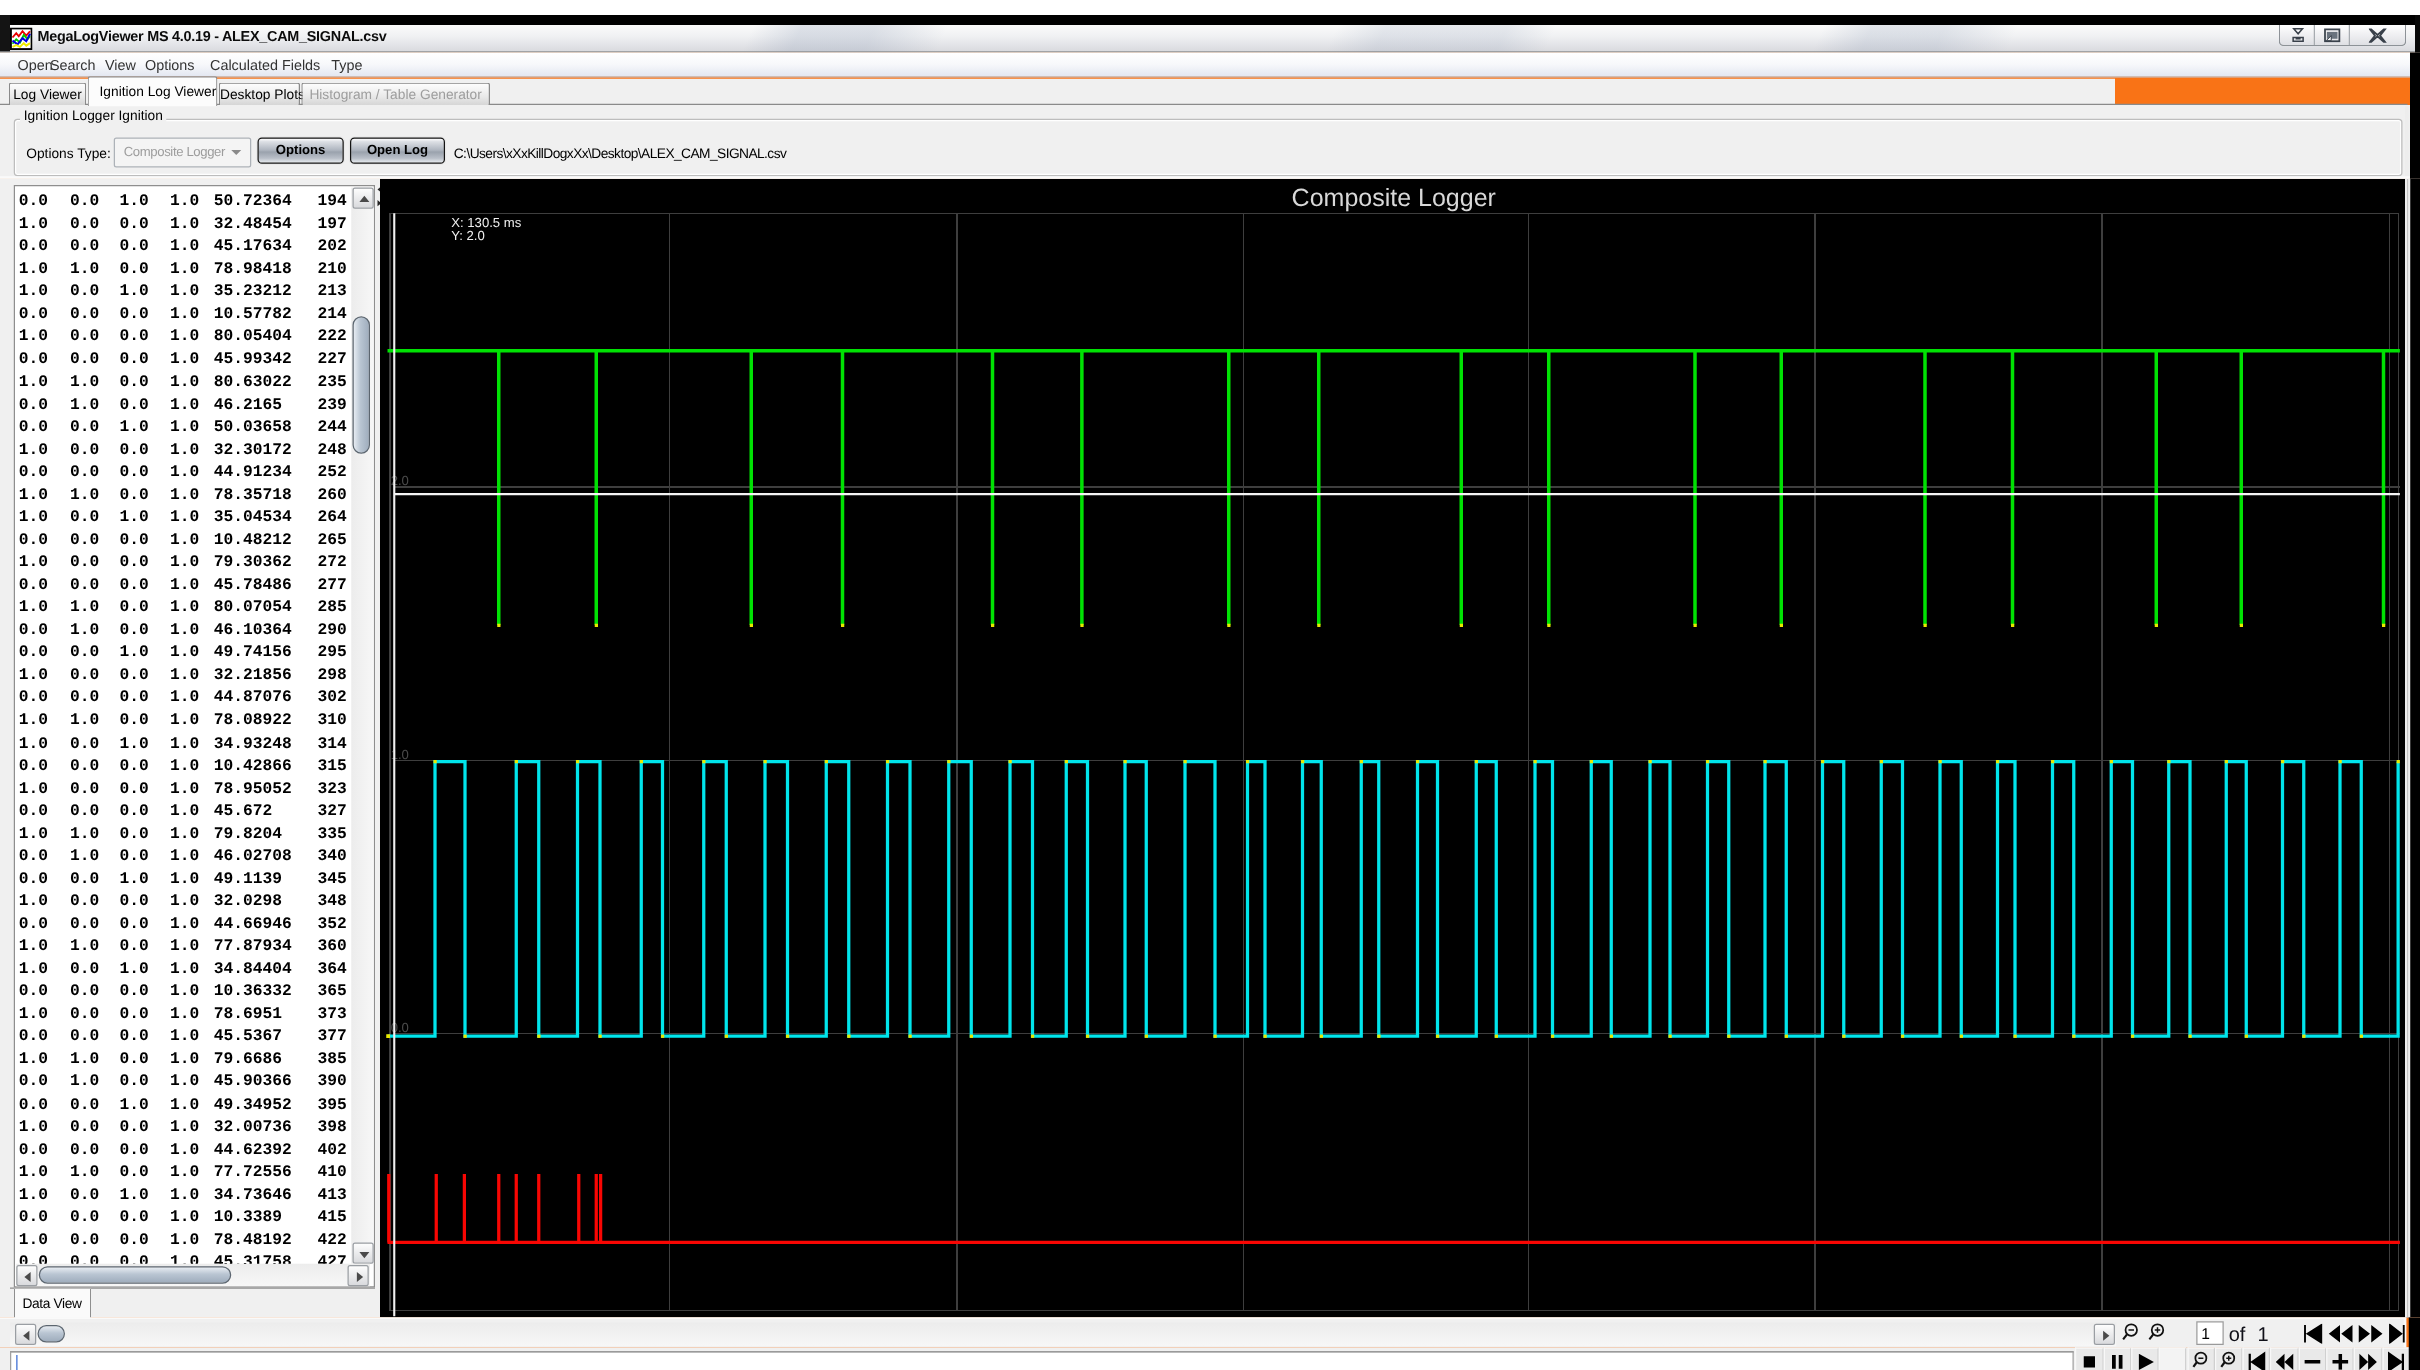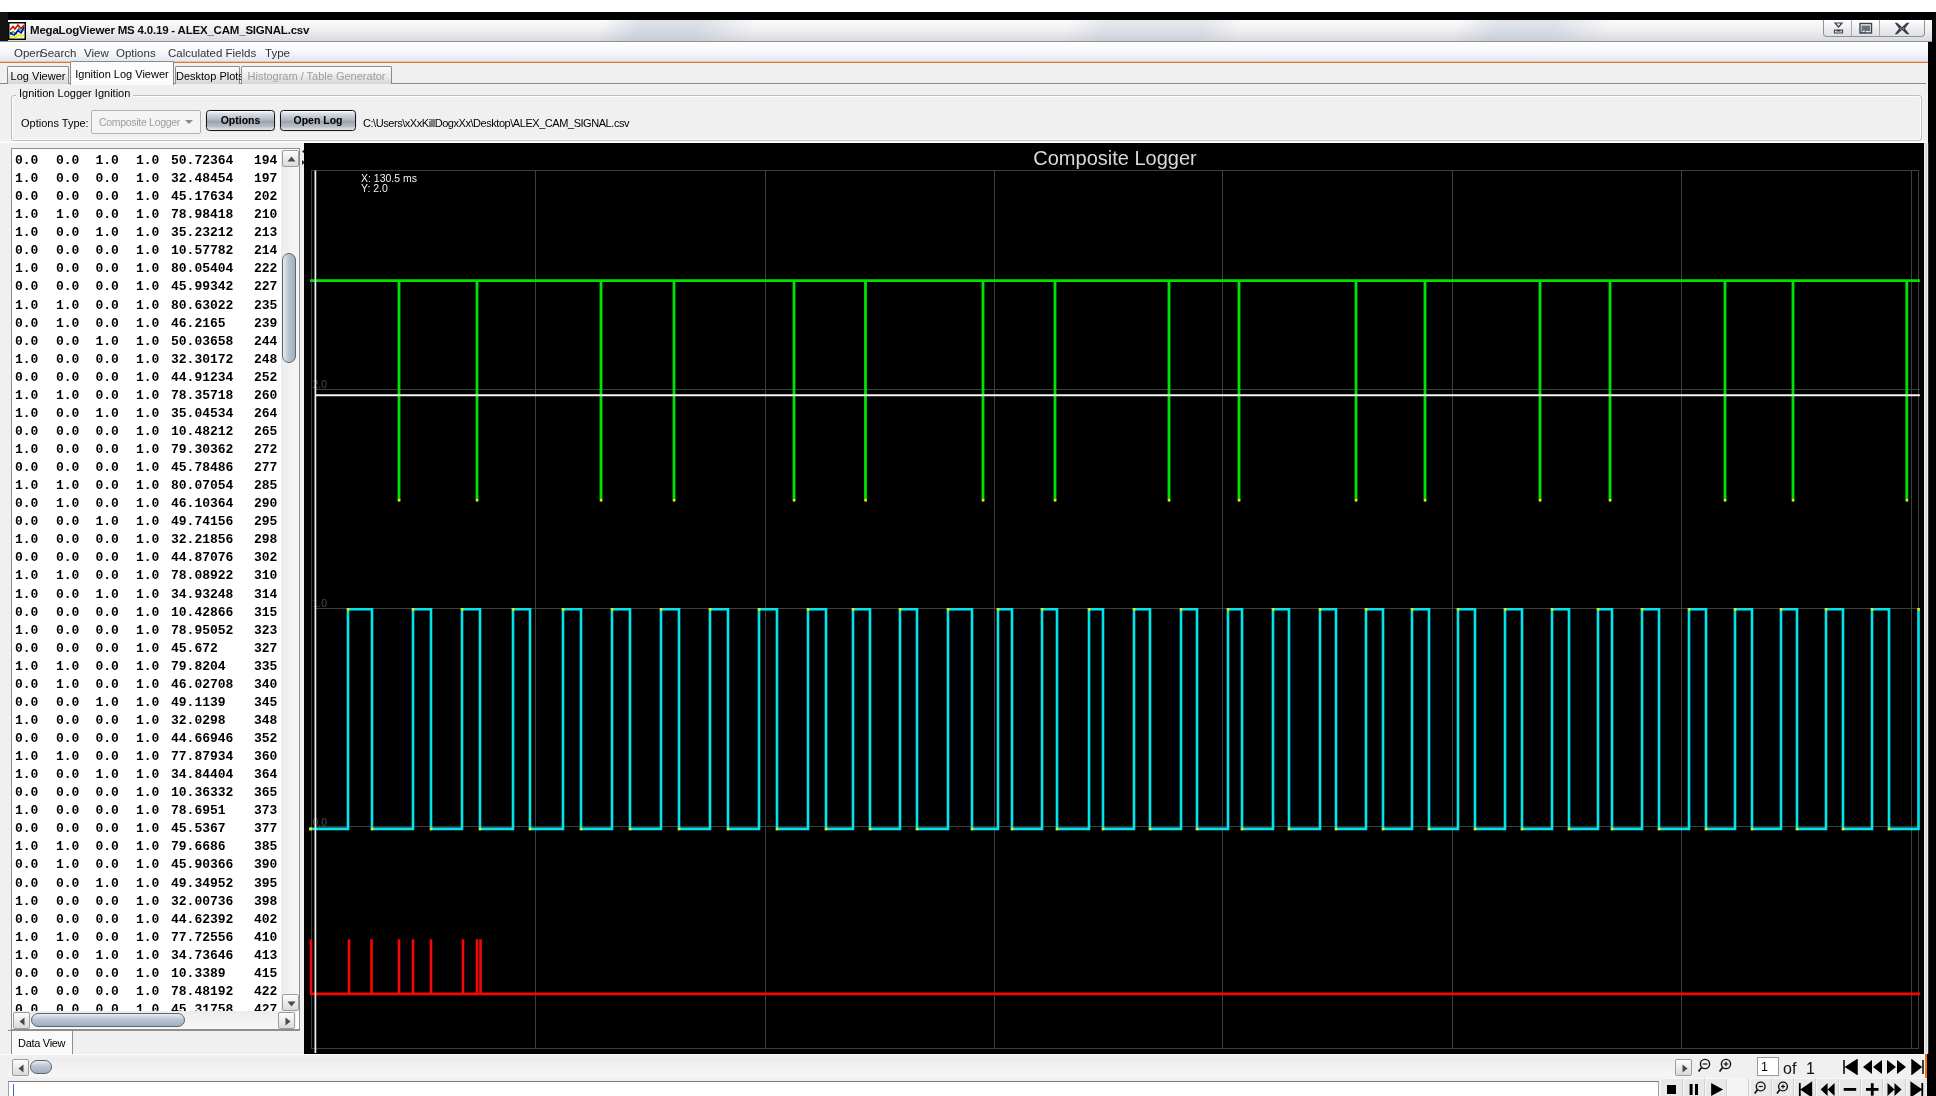--- a/index.html
+++ b/index.html
@@ -13,24 +13,24 @@
  linear-gradient(115deg,rgba(140,155,180,0) 75%,rgba(140,155,180,.22) 77%,rgba(140,155,180,.22) 80%,rgba(140,155,180,0) 83%)}
 #titleline{left:0;top:29px;width:1936px;height:1px;background:#8f9194}
 #lborder{left:0;top:0;width:8px;height:30px;background:#141414}
 #title-text{left:30px;top:12px;font-size:11.5px;font-weight:bold;color:#0c0c0c;letter-spacing:-0.2px;white-space:nowrap}
 #winbtns{left:1823px;top:8px;width:102px;height:17px;background:linear-gradient(180deg,#ffffff,#ededf0 55%,#dfe0e4);border:1px solid #8d9297;border-top:none;border-radius:0 0 4px 4px}
 .wdiv{position:absolute;top:0;width:1px;height:16px;background:#a7abb0}
 
 #menubar{left:0;top:30px;width:1936px;height:20px;background:linear-gradient(180deg,#ffffff 0%,#f7f8fb 50%,#e3e7f1 100%);border-bottom:1px solid #c5cad4}
 .mitem{position:absolute;top:5px;font-size:11.5px;color:#333;white-space:nowrap}
 
-#tabrow{left:0;top:51px;width:1936px;height:21px;background:#f0f0f0}
+#tabrow{left:0;top:51px;width:1692px;height:21px;background:#f0f0f0}
 #tabline{left:0;top:20px;width:1926px;height:1px;background:#8a8a8a}
 .tab{position:absolute;top:3px;height:18px;background:linear-gradient(180deg,#fdfdfd,#e9e9e9 60%,#d6d6d6);border:1px solid #8a8a8a;border-bottom:none;border-radius:2px 2px 0 0;font-size:11px;color:#000;text-align:center;padding-top:3px;white-space:nowrap}
-#tab-active{position:absolute;top:-2px;height:24px;background:#fcfcfc;border:1px solid #8a8a8a;border-bottom:none;border-radius:2px 2px 0 0;font-size:11px;color:#000;text-align:center;padding-top:6px;z-index:3;white-space:nowrap}
+#tab-active{position:absolute;top:-2px;height:24px;background:#fcfcfc;border:1px solid #8a8a8a;border-bottom:none;border-radius:2px 2px 0 0;font-size:11px;color:#000;text-align:right;padding-top:6px;z-index:3;white-space:nowrap}
 
 #ctrlpanel{left:0;top:72px;width:1936px;height:59px;background:#f0f0f0}
 #groupbox{position:absolute;left:11px;top:11px;width:1911px;height:46px;border:1px solid #bdbdbd;border-radius:3px;box-shadow:inset 0 0 0 1px #ffffff}
 #grouplabel{position:absolute;left:16px;top:3px;background:#f0f0f0;padding:0 3px;font-size:11px;color:#010101;white-space:nowrap}
 #loggertype{position:absolute;left:21px;top:33px;font-size:11px;color:#010101;white-space:nowrap}
 #combo{position:absolute;left:91px;top:26px;width:110px;height:24px;background:#f4f4f4;border:1px solid #adb2b8;border-radius:2px}
 #combo .ctext{position:absolute;left:7px;top:5px;font-size:10.5px;letter-spacing:-0.3px;color:#9d9d9d;white-space:nowrap}
 #combo .carrow{position:absolute;right:7px;top:9px;width:0;height:0;border-left:4px solid transparent;border-right:4px solid transparent;border-top:4.5px solid #8a8a8a}
 .mbtn{position:absolute;top:26px;height:21px;background:linear-gradient(180deg,#fdfdfe 0%,#dde0e5 12%,#aeb5bf 48%,#9aa2ad 56%,#b9bfc8 82%,#e6eaee 100%);border:1.5px solid #141414;border-radius:3.5px;font-size:10.5px;font-weight:bold;color:#000;text-align:center;padding-top:3px;box-shadow:0 0 0 1px #e8e8e8;white-space:nowrap}
 #pathtext{position:absolute;left:363px;top:33px;font-size:11px;font-weight:normal;color:#000;letter-spacing:-0.45px;white-space:nowrap}

